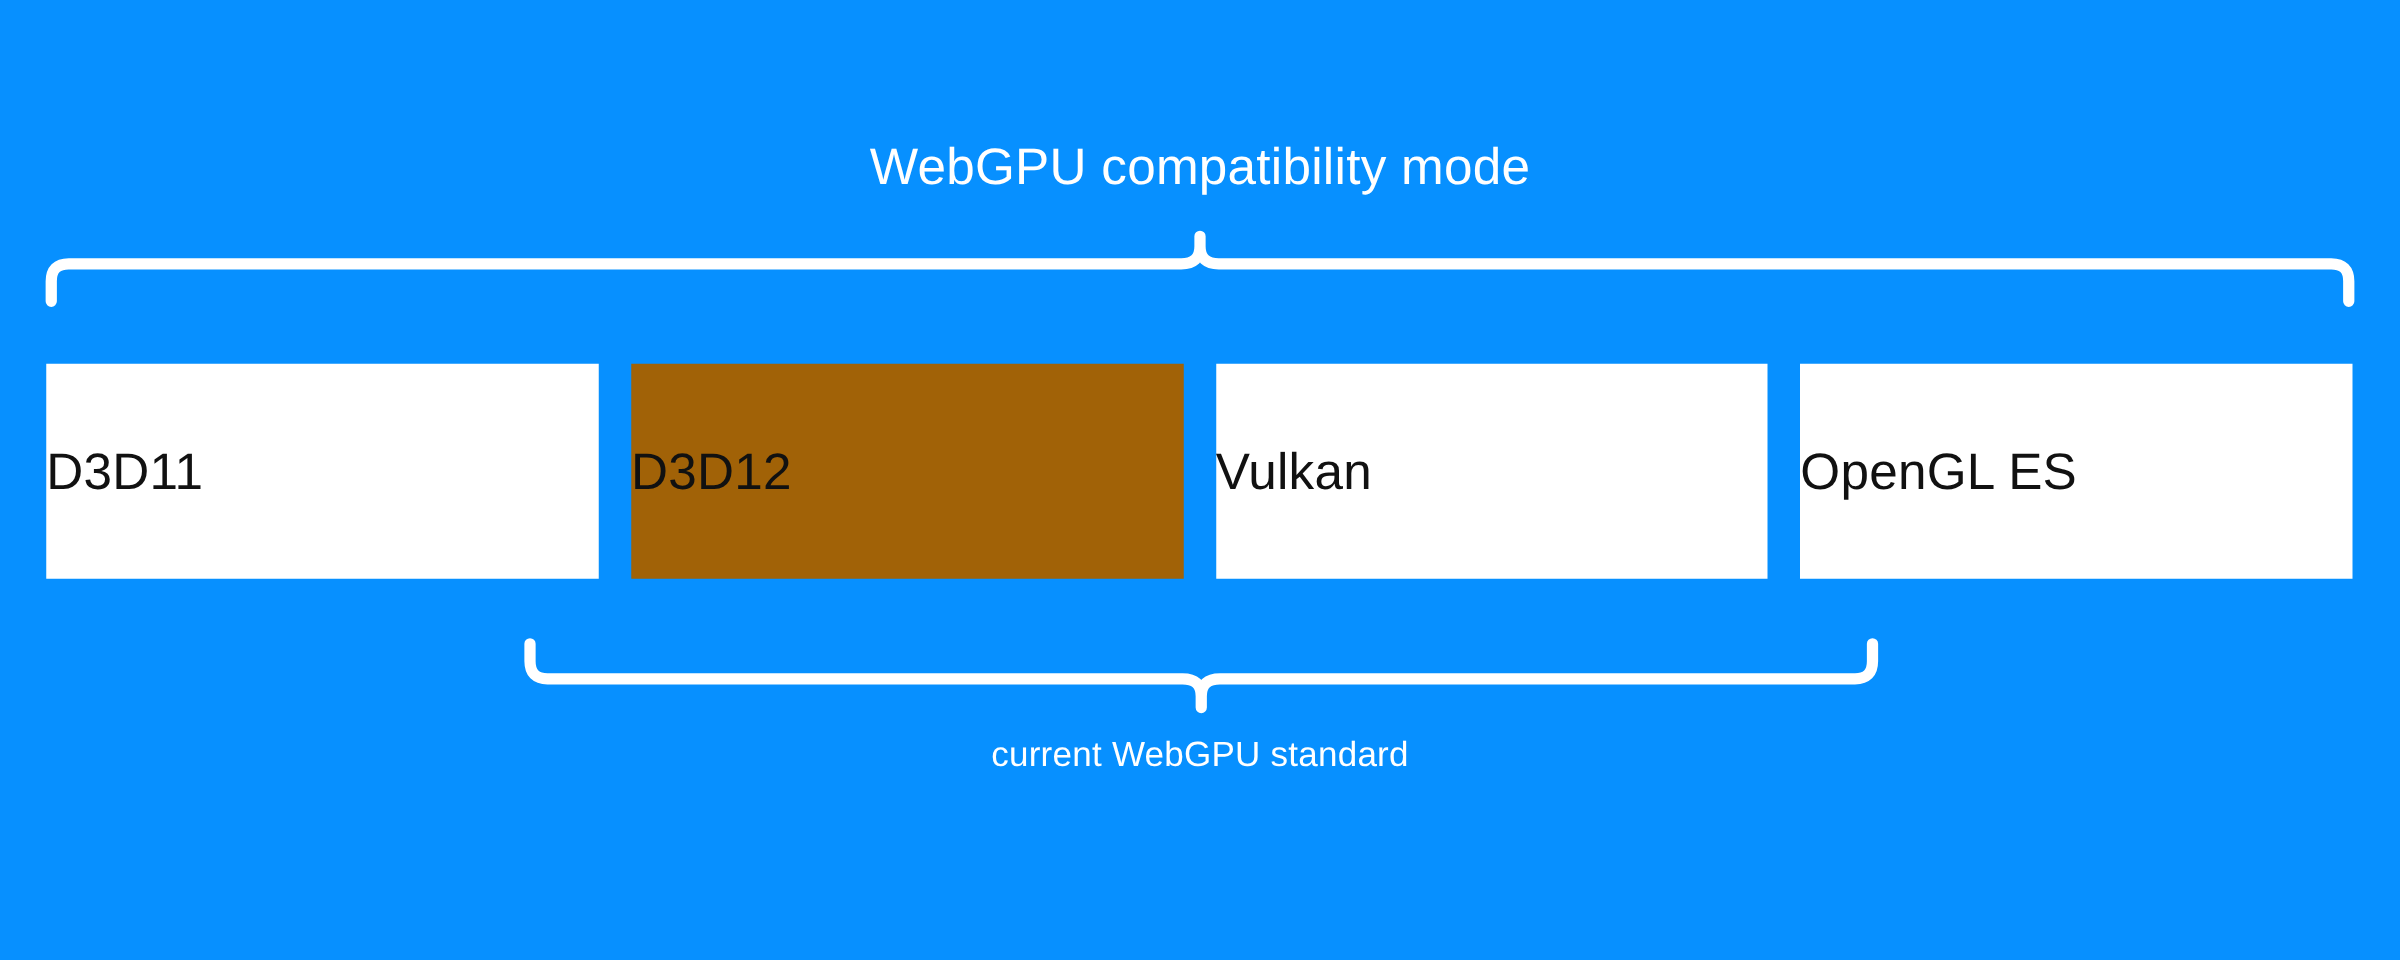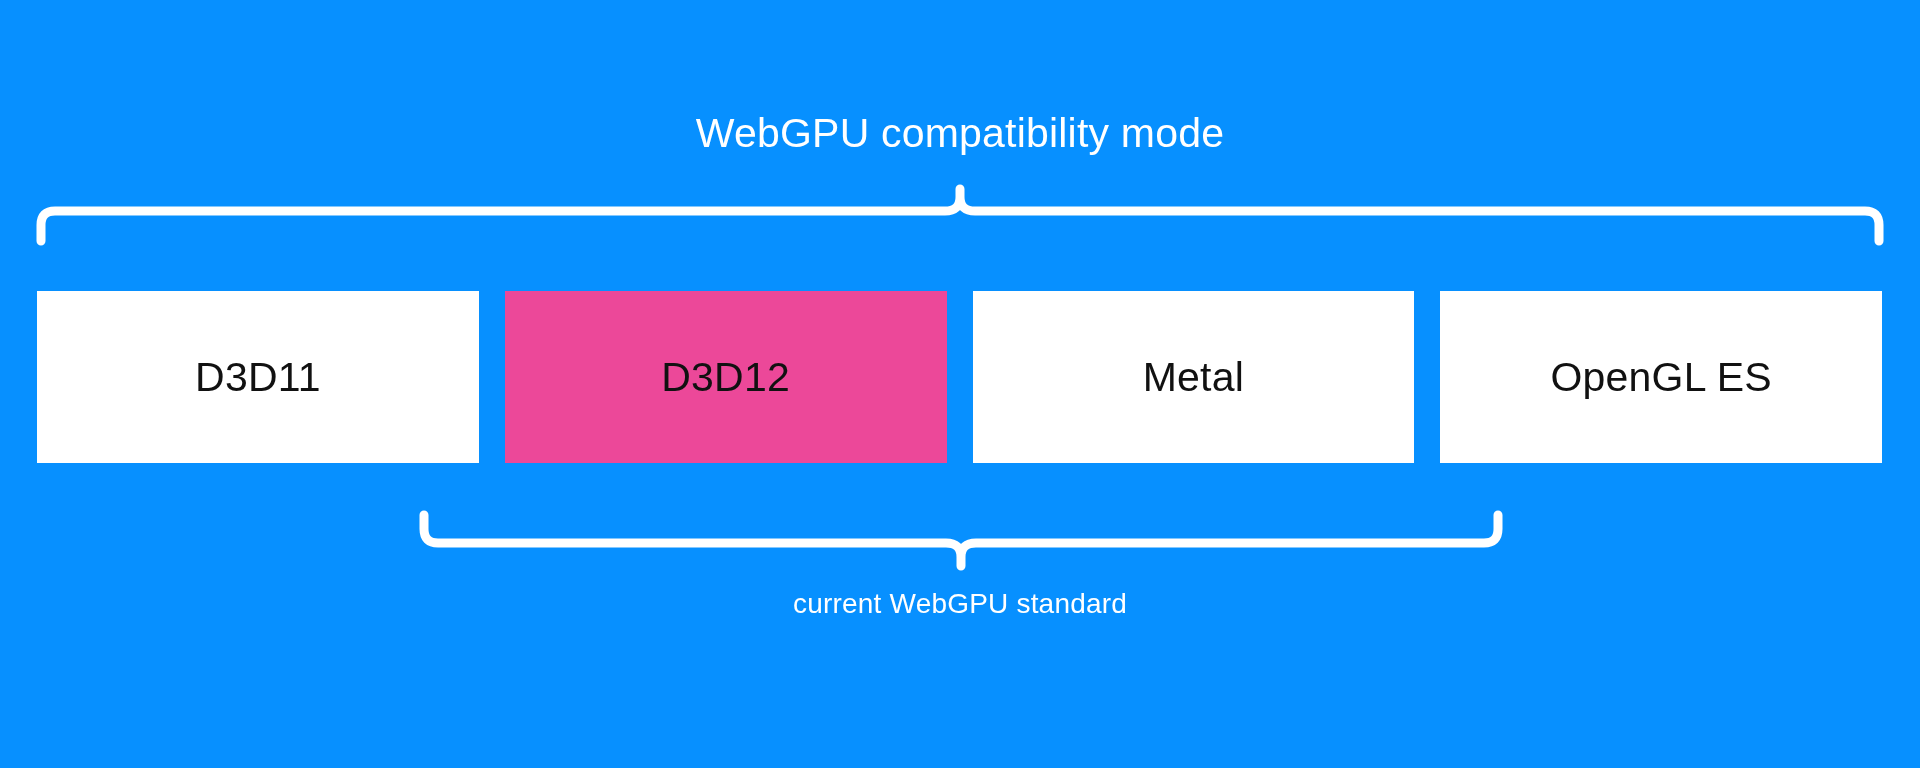--- a/index.html
+++ b/index.html
@@ -91,21 +91,20 @@
     flex-direction: row;
     justify-content: space-between;
     align-items: stretch;
   }
   .api-box {
     flex: 1 1 0;
     margin-right: 26px;
     background: #ffffff;
     display: flex;
     align-items: center;
-    justify-content: center;
   }
   .api-box:last-child {
     margin-right: 0;
   }
   .api-box-label {
     color: #111111;
     font-size: 41px;
     font-weight: 400;
     letter-spacing: 0.2px;
     line-height: 1;
@@ -134,27 +133,27 @@
                L 1849 61" stroke="#ffffff"></path>
     </svg>
   </div>
 
   <div class="box-row">
 
     <div class="api-box" style="background: rgb(255, 255, 255);">
       <span class="api-box-label" style="color: rgb(17, 17, 17);">D3D11</span>
     </div>
 
-    <div class="api-box" style="background: #ec4899;">
+    <div class="api-box" style="background: #a16207;">
       <span class="api-box-label" style="color: rgb(17, 17, 17);">D3D12</span>
     </div>
 
 
     <div class="api-box" style="background: rgb(255, 255, 255);">
-      <span class="api-box-label" style="color: rgb(17, 17, 17);">Metal</span>
+      <span class="api-box-label" style="color: rgb(17, 17, 17);">Vulkan</span>
     </div>
 
     <div class="api-box" style="background: rgb(255, 255, 255);">
       <span class="api-box-label" style="color: rgb(17, 17, 17);">OpenGL ES</span>
     </div>
 
   </div>
 
   <div class="brace-bottom">
     <svg viewBox="0 0 1094 66" preserveAspectRatio="none" aria-hidden="true">

